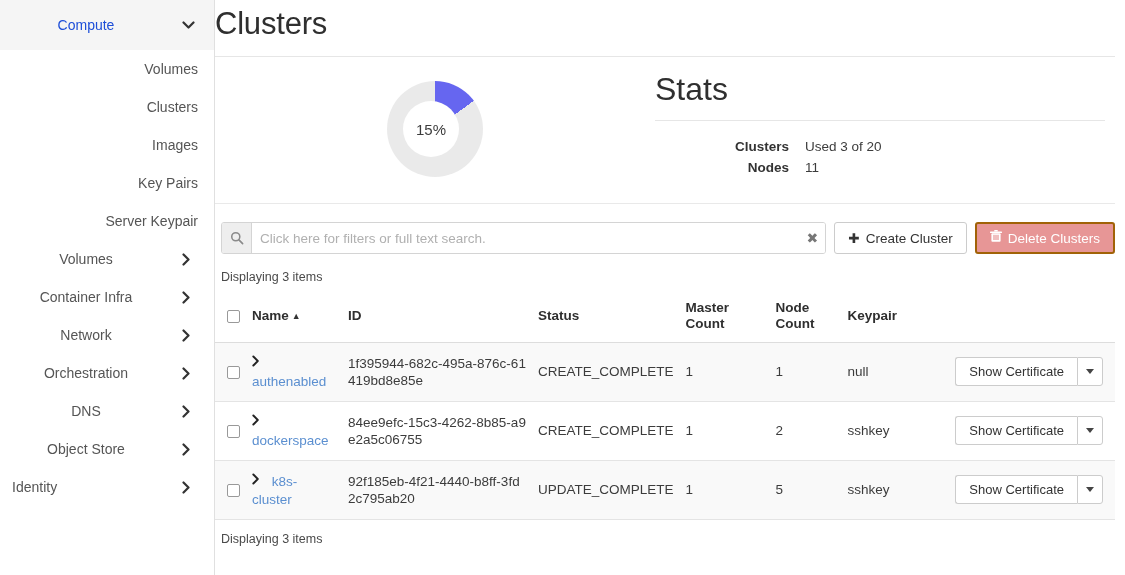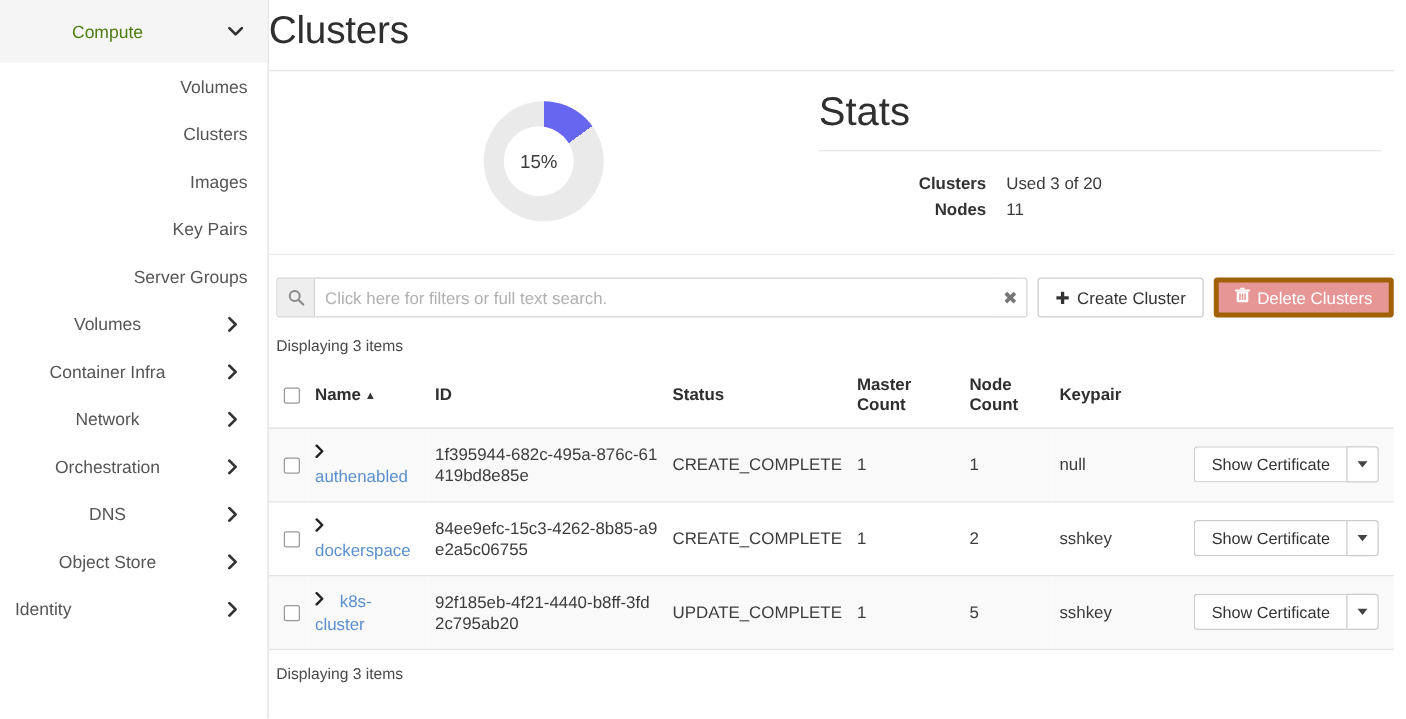--- a/index.html
+++ b/index.html
@@ -24,21 +24,21 @@
     padding: 0;
   }
   .nav-group-header {
     height: 50px;
     background: #f5f5f5;
     display: flex;
     align-items: center;
     justify-content: flex-end;
     padding: 0 16px 0 12px;
     font-size: 14px;
-    color: #4d7c0f;
+    color: #1d4ed8;
   }
   .nav-group-header .lbl { flex: 1; text-align: center; padding-right: 22px; }
   .chev { width: 16px; text-align: center; color: #333; font-size: 13px; font-weight: bold; line-height: 1; }
   .chev svg { display: block; }
   .nav-item {
     height: 38px;
     display: flex;
     align-items: center;
     justify-content: flex-end;
     padding: 0 16px 0 12px;
@@ -173,21 +173,21 @@
     font-size: 13.5px;
     font-family: "Liberation Sans", sans-serif;
     display: inline-flex;
     align-items: center;
     gap: 6px;
     padding: 0 13px;
     cursor: pointer;
     white-space: nowrap;
   }
   .btn-default { background: #fff; border: 1px solid #cccccc; color: #333; }
-  .btn-danger { background: #e79696; border: 4px solid #a16207; color: #ffffff; align-items: center; }
+  .btn-danger { background: #e79696; border: 2px solid #a16207; color: #ffffff; align-items: center; }
 
   
   .displaying {
     font-size: 12.5px;
     color: #4a4a4a;
     padding: 16px 0 0 6px;
   }
   table.clusters {
     width: 100%;
     border-collapse: collapse;
@@ -306,21 +306,21 @@
     <div class="nav-item sub">
       <span class="lbl">Clusters</span>
     </div>
     <div class="nav-item sub">
       <span class="lbl">Images</span>
     </div>
     <div class="nav-item sub">
       <span class="lbl">Key Pairs</span>
     </div>
     <div class="nav-item sub">
-      <span class="lbl">Server Groups</span>
+      <span class="lbl">Server Keypair</span>
     </div>
 
     <div class="nav-item expandable">
       <span class="lbl">Volumes</span>
       <span class="chev">
         <svg width="9" height="13" viewBox="0 0 9 13">
             <path d="M1.5 1.5 L6.5 6.5 L1.5 11.5" stroke="#333" stroke-width="2.2" fill="none" stroke-linecap="round" stroke-linejoin="round"></path>
           </svg>
       </span>
     </div>

